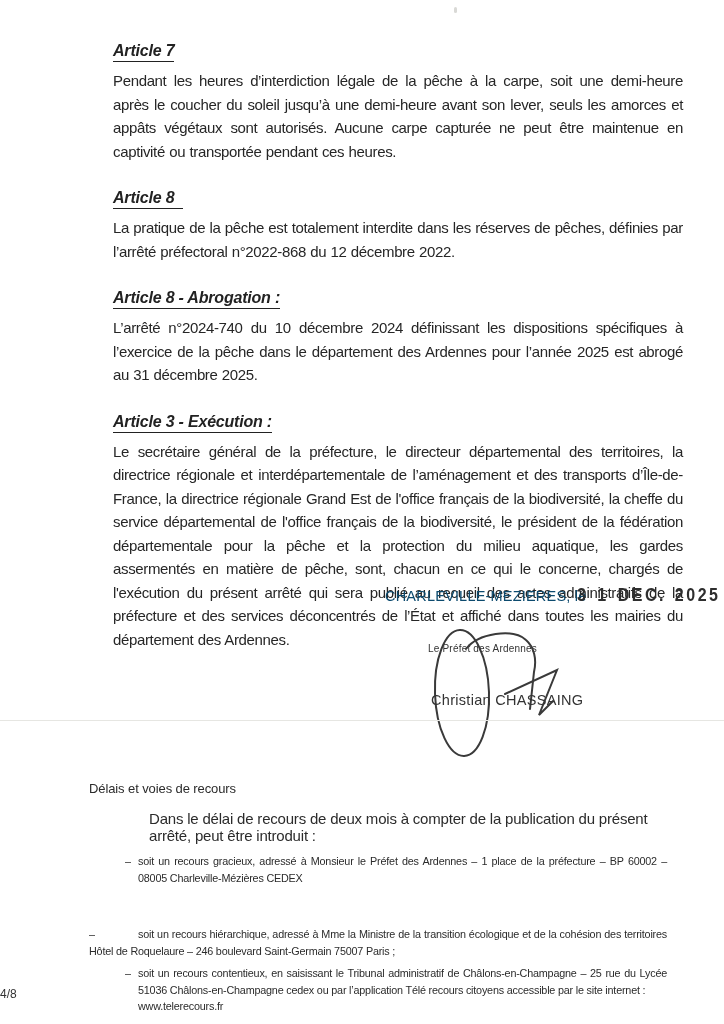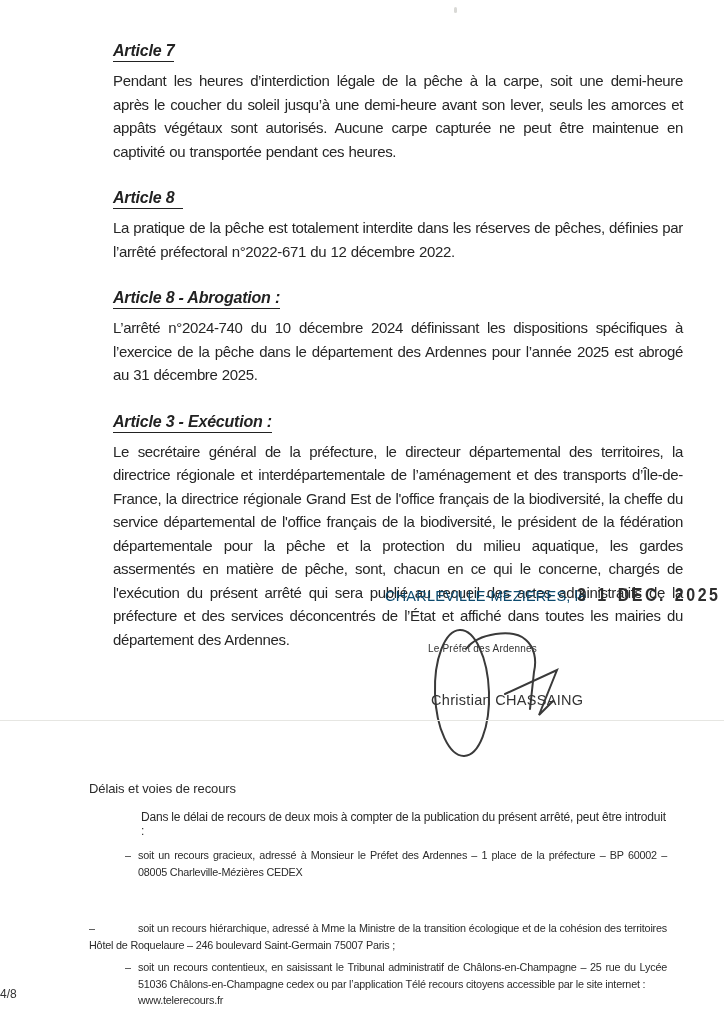--- a/index.html
+++ b/index.html
@@ -37,21 +37,21 @@
   .prefect-title{position:absolute;left:428px;top:643px;font-size:10px;color:#333;letter-spacing:0.2px;}
   .signatory-name{position:absolute;left:431px;top:692px;font-size:14.5px;color:#333;letter-spacing:0.3px;}
   .sig-svg{position:absolute;left:420px;top:615px;}
 
   .scan-line{position:absolute;left:0;top:720px;width:724px;height:1px;background:#e6e6e2;}
   .scan-dot{position:absolute;left:454px;top:7px;width:3px;height:6px;background:#d9d9d6;border-radius:2px;}
 
   
   .recours{position:absolute;left:89px;top:781px;width:578px;color:#2b2b2b;}
   .recours-title{font-size:13px;margin:0 0 14px 0;letter-spacing:-0.1px;}
-  .recours-intro{font-size:12px;margin:0 0 9px 8px;letter-spacing:-0.2px;padding-left:44px;}
+  .recours-intro{font-size:15px;margin:0 0 9px 16px;letter-spacing:-0.2px;padding-left:44px;}
   .bullet{position:relative;font-size:10.8px;line-height:16.5px;margin:0 0 6px 0;letter-spacing:-0.2px;}
   .bullet .dash{position:absolute;left:36px;top:0;}
   .bullet .txt{display:block;padding-left:49px;text-align:justify;}
   .bullet.hang .dash{left:0;}
   .bullet.hang .txt{padding-left:0;text-indent:49px;text-align:justify;margin-top:40px;}
   .recours-link{display:block;color:inherit;font-size:10.8px;}
 
   .page-number{position:absolute;left:0;top:987px;width:724px;text-align:left;font-size:12px;color:#333;}
 </style>
 </head>
@@ -63,21 +63,21 @@
 
   <div class="doc-col">
 
     <div class="art">
       <h3 class="art-heading">Article 7</h3>
       <p class="art-body">Pendant les heures d’interdiction légale de la pêche à la carpe, soit une demi-heure après le coucher du soleil jusqu’à une demi-heure avant son lever, seuls les amorces et appâts végétaux sont autorisés. Aucune carpe capturée ne peut être maintenue en captivité ou transportée pendant ces heures.</p>
     </div>
 
     <div class="art">
       <h3 class="art-heading pad-right">Article 8</h3>
-      <p class="art-body">La pratique de la pêche est totalement interdite dans les réserves de pêches, définies par l’arrêté préfectoral n°2022-671 du 12 décembre 2022.</p>
+      <p class="art-body">La pratique de la pêche est totalement interdite dans les réserves de pêches, définies par l’arrêté préfectoral n°2022-868 du 12 décembre 2022.</p>
     </div>
 
     <div class="art">
       <h3 class="art-heading">Article 8 - Abrogation :</h3>
       <p class="art-body">L’arrêté n°2024-740 du 10 décembre 2024 définissant les dispositions spécifiques à l’exercice de la pêche dans le département des Ardennes pour l’année 2025 est abrogé au 31 décembre 2025.</p>
     </div>
 
     <div class="art">
       <h3 class="art-heading">Article 3 - Exécution :</h3>
       <p class="art-body">Le secrétaire général de la préfecture, le directeur départemental des territoires, la directrice régionale et interdépartementale de l’aménagement et des transports d’Île-de-France, la directrice régionale Grand Est de l'office français de la biodiversité, la cheffe du service départemental de l'office français de la biodiversité, le président de la fédération départementale pour la pêche et la protection du milieu aquatique, les gardes assermentés en matière de pêche, sont, chacun en ce qui le concerne, chargés de l'exécution du présent arrêté qui sera publié au recueil des actes administratifs de la préfecture et des services déconcentrés de l’État et affiché dans toutes les mairies du département des Ardennes.</p>

